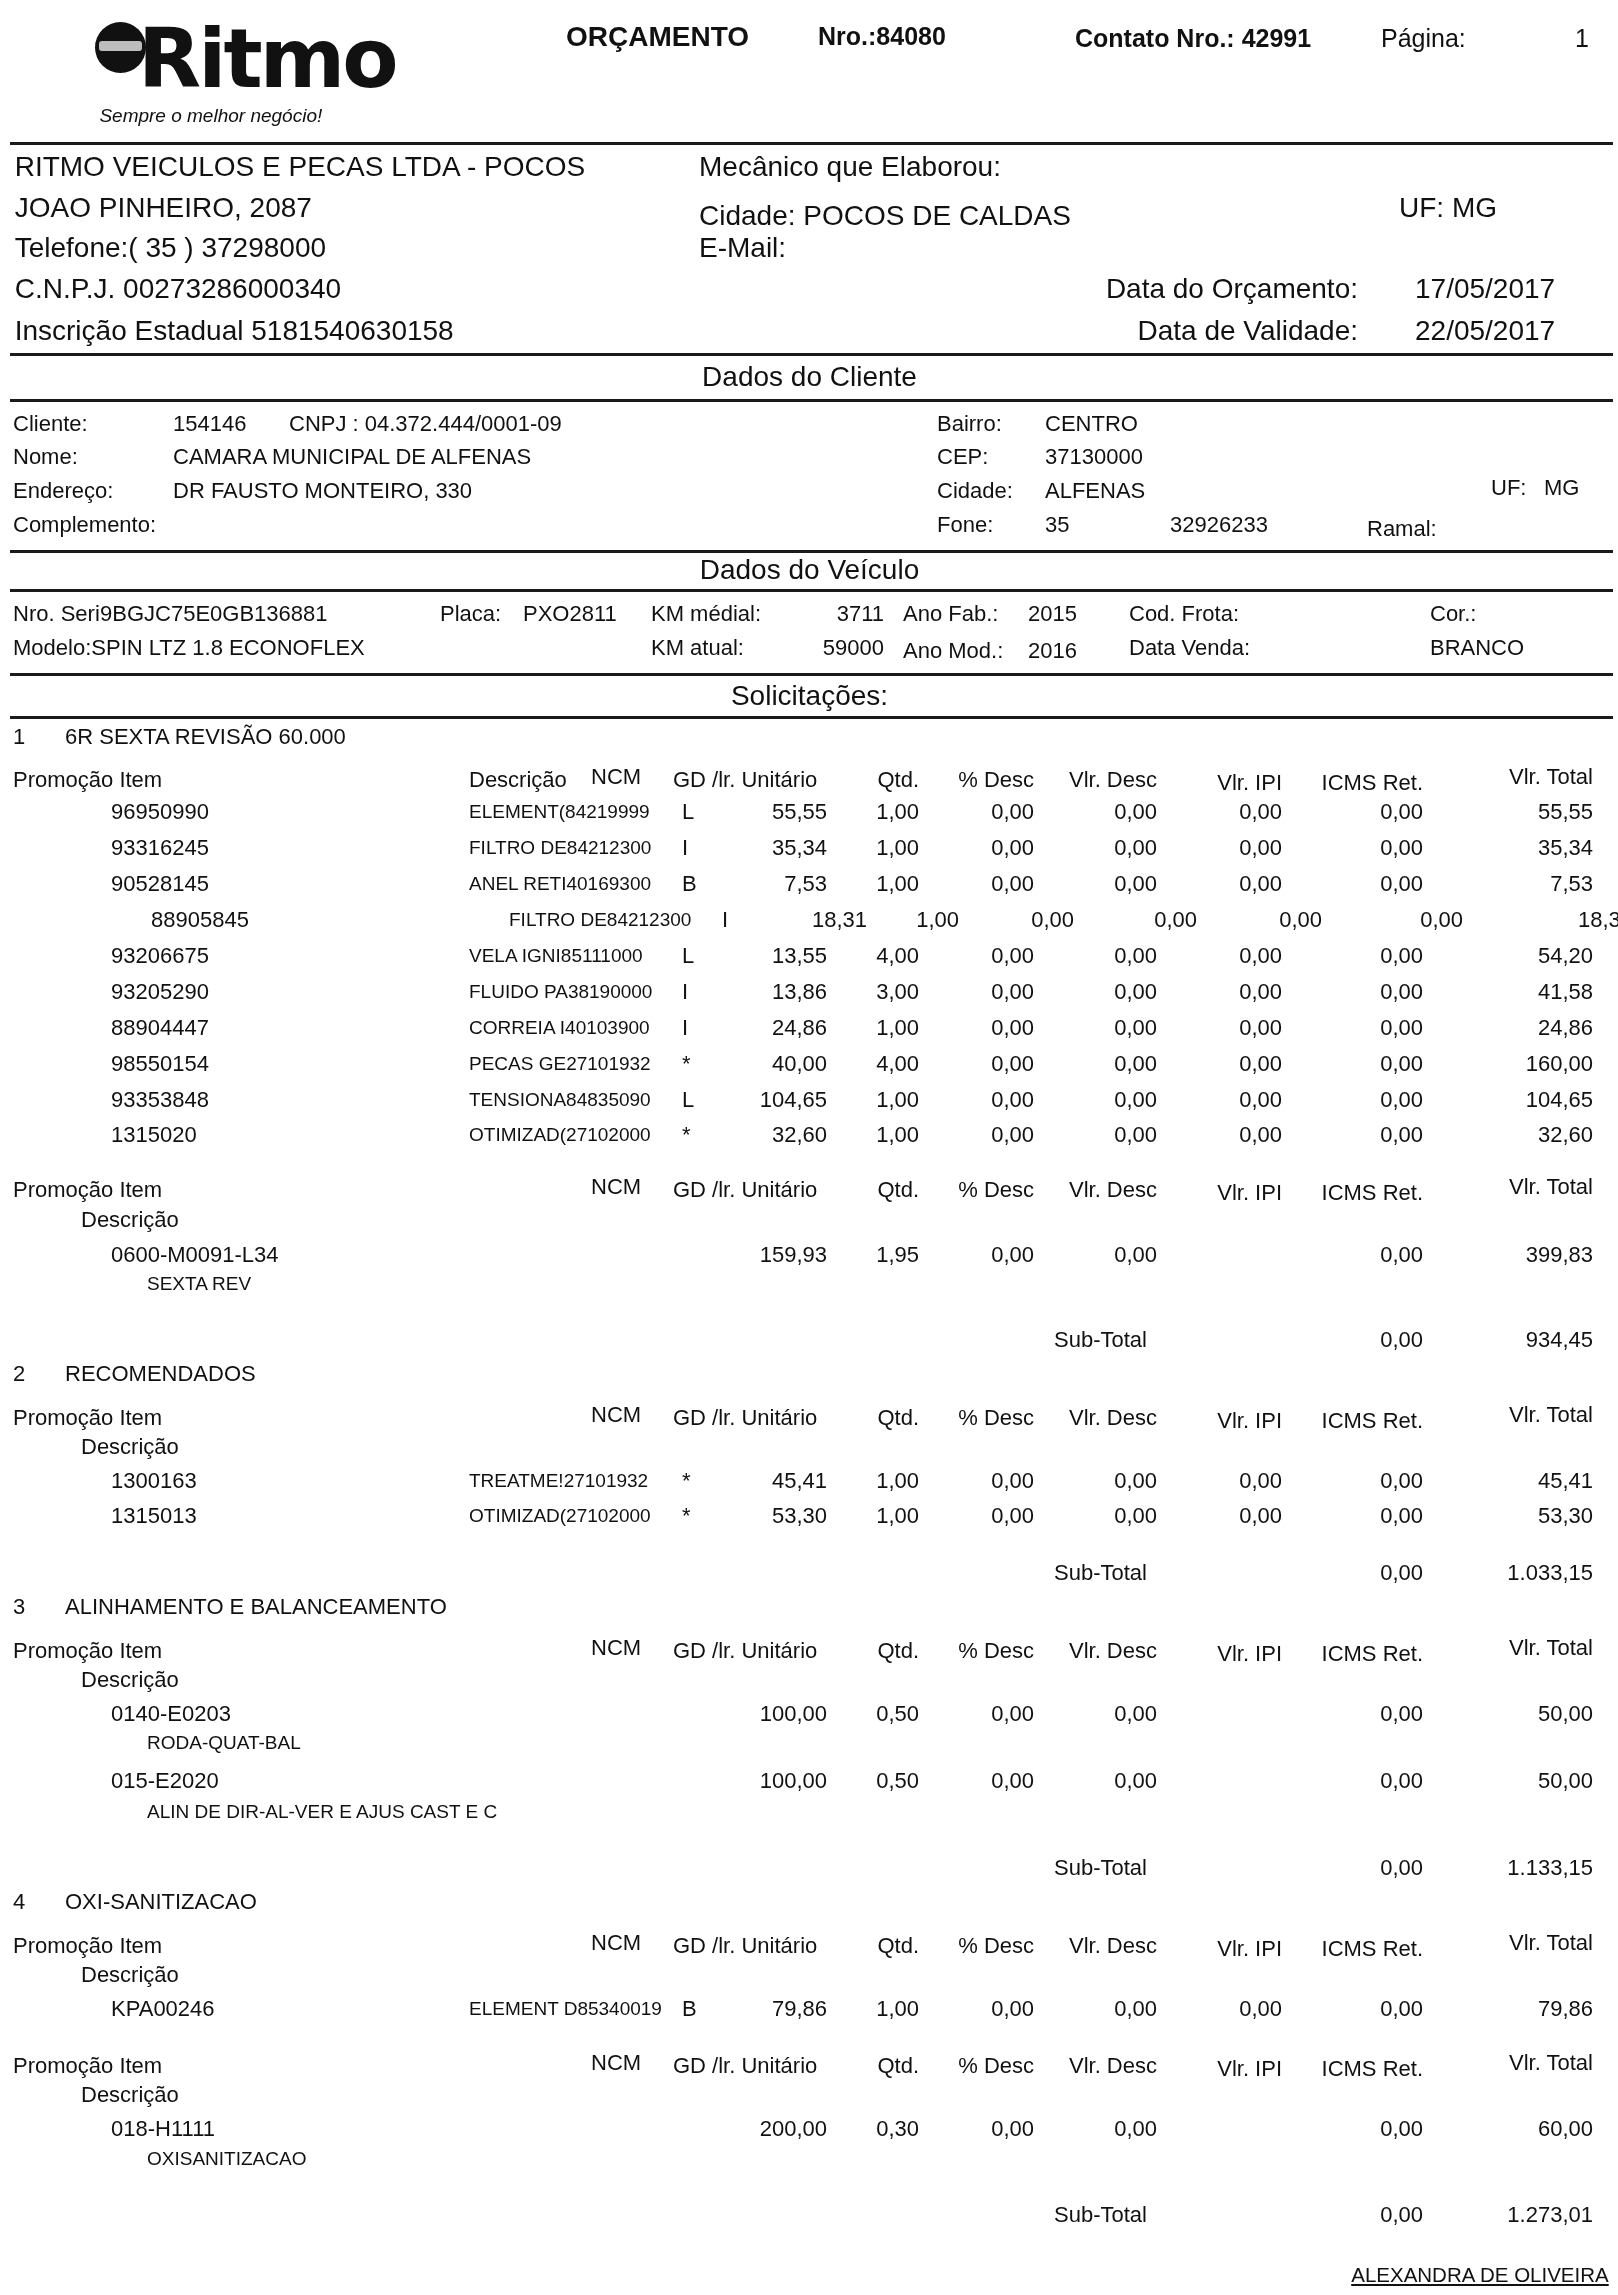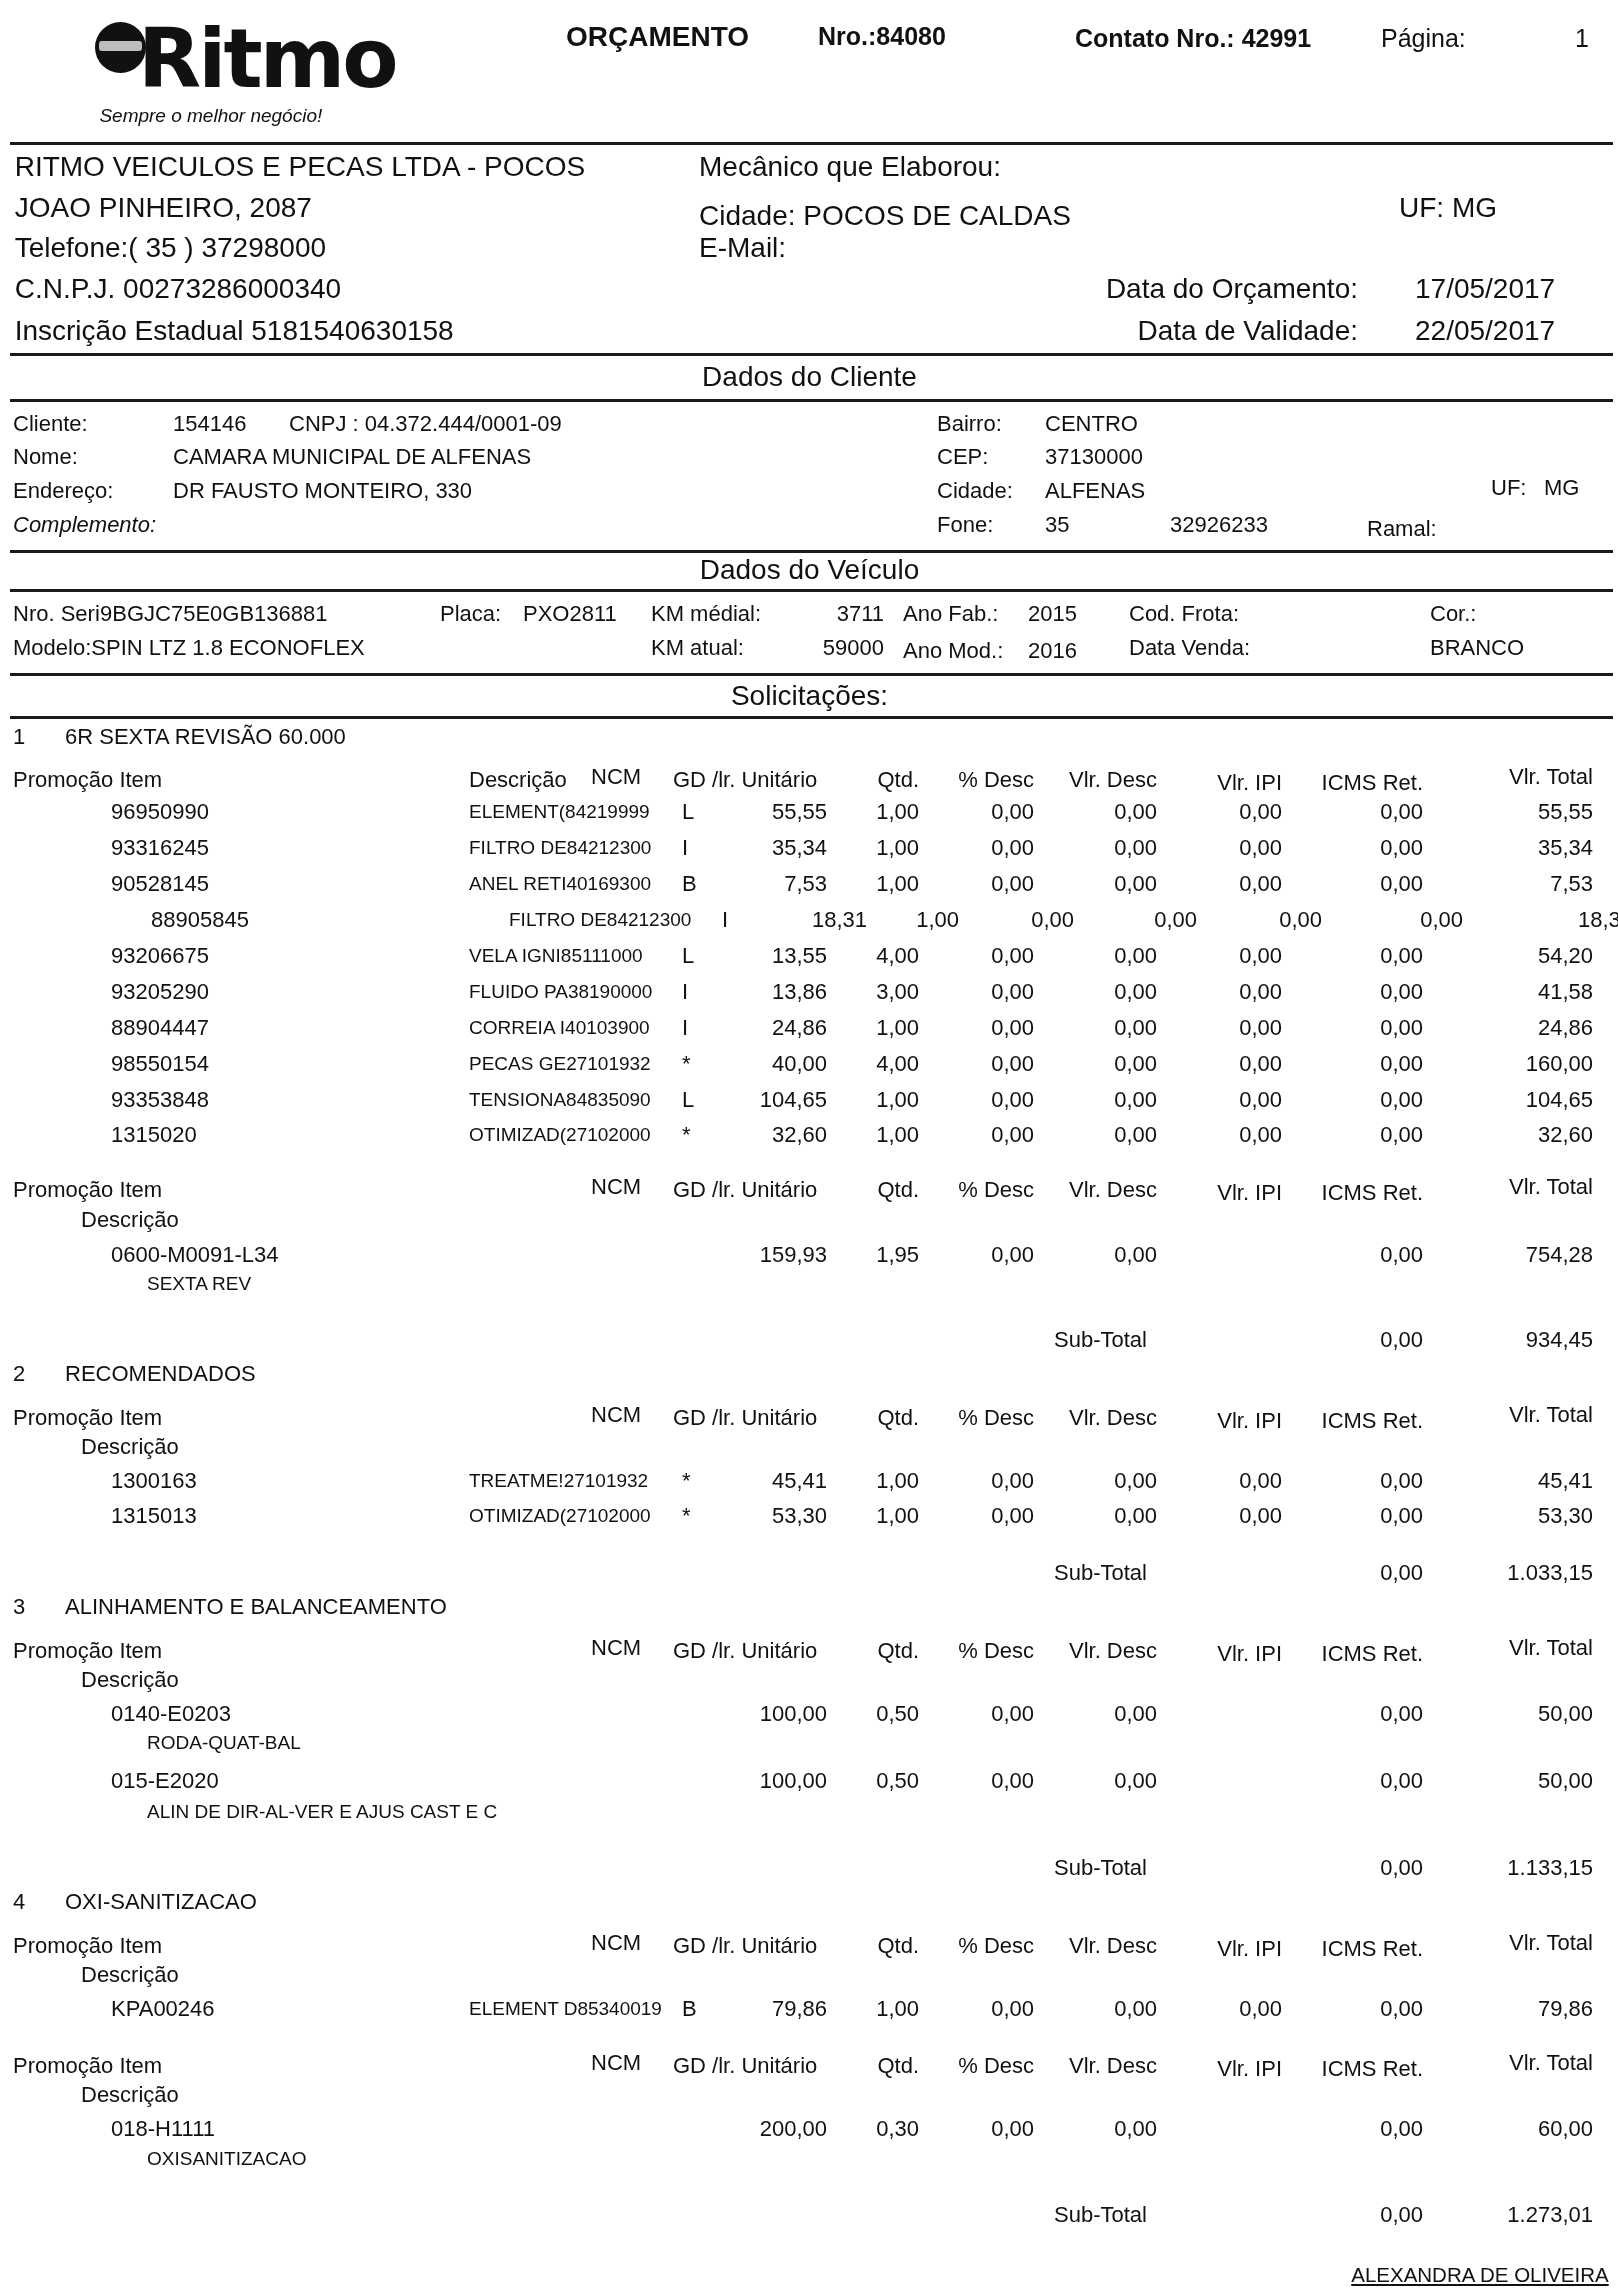--- a/index.html
+++ b/index.html
@@ -80,21 +80,21 @@
 <div class="abs t38 center" style="left:0;width:1619px;top:361px;">Dados do Cliente</div>
 <div class="rule" style="top:399px;"></div>
 
 <div class="abs t30" style="left:13px;top:411px;">Cliente:</div>
 <div class="abs t30" style="left:173px;top:411px;">154146</div>
 <div class="abs t30" style="left:289px;top:411px;">CNPJ : 04.372.444/0001-09</div>
 <div class="abs t30" style="left:13px;top:444px;">Nome:</div>
 <div class="abs t30" style="left:173px;top:444px;">CAMARA MUNICIPAL DE ALFENAS</div>
 <div class="abs t30" style="left:13px;top:478px;">Endereço:</div>
 <div class="abs t30" style="left:173px;top:478px;">DR FAUSTO MONTEIRO, 330</div>
-<div class="abs t30" style="left:13px;top:512px;font-style:italic;">Complemento:</div>
+<div class="abs t30" style="left:13px;top:512px;">Complemento:</div>
 
 <div class="abs t30" style="left:937px;top:411px;">Bairro:</div>
 <div class="abs t30" style="left:1045px;top:411px;">CENTRO</div>
 <div class="abs t30" style="left:937px;top:444px;">CEP:</div>
 <div class="abs t30" style="left:1045px;top:444px;">37130000</div>
 <div class="abs t30" style="left:937px;top:478px;">Cidade:</div>
 <div class="abs t30" style="left:1045px;top:478px;">ALFENAS</div>
 <div class="abs t30" style="left:1491px;top:475px;">UF:</div>
 <div class="abs t30" style="left:1544px;top:475px;">MG</div>
 <div class="abs t30" style="left:937px;top:512px;">Fone:</div>
@@ -282,21 +282,21 @@
   <span class="c-total" style="top:-2.9px;">Vlr. Total</span>
 </div>
 <div class="abs t30" style="left:81px;top:1207px;">Descrição</div>
 <div class="row" style="top:1242px;">
   <span style="left:111px;">0600-M0091-L34</span>
   <span class="c-unit">159,93</span>
   <span class="c-qtd">1,95</span>
   <span class="c-pdesc">0,00</span>
   <span class="c-vdesc">0,00</span>
   <span class="c-icms">0,00</span>
-  <span class="c-total">754,28</span>
+  <span class="c-total">399,83</span>
 </div>
 <div class="abs t26" style="left:147px;top:1273px;">SEXTA REV</div>
 
 <div class="row" style="top:1327px;">
   <span style="left:1054px;">Sub-Total</span>
   <span class="c-icms">0,00</span>
   <span class="c-total">934,45</span>
 </div>
 
 <div class="abs t30" style="left:13px;top:1361px;">2</div>

